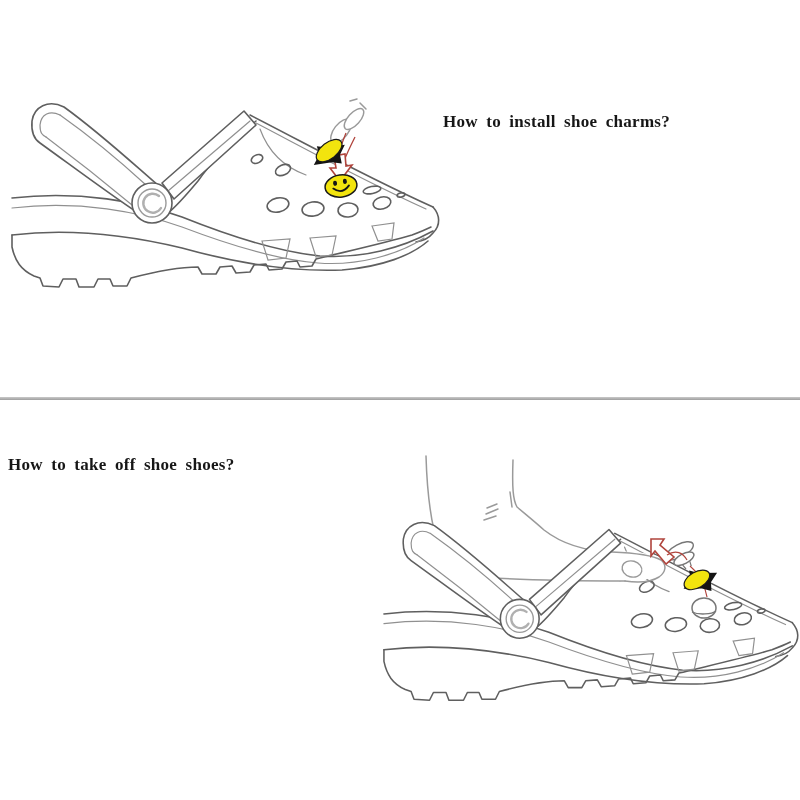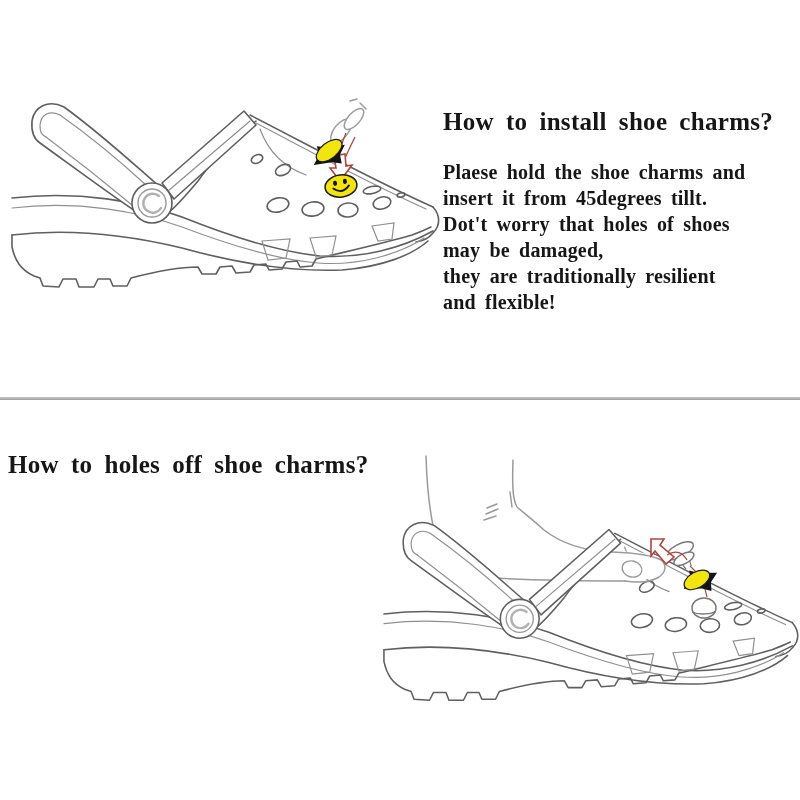--- a/index.html
+++ b/index.html
@@ -1,19 +1,19 @@
 <!DOCTYPE html>
 <html><head>
 <meta charset="utf-8">
 <style>
   html,body{margin:0;padding:0;background:#ffffff;}
   #canvas{position:relative;width:800px;height:800px;background:#ffffff;overflow:hidden;
           font-family:"Liberation Serif","DejaVu Serif",serif;font-weight:700;color:#161616;}
   .abs{position:absolute;}
-  .heading{font-size:25px;line-height:30px;letter-spacing:0.3px;word-spacing:0.22em;margin:0;font-weight:700;}
+  .heading{font-size:17px;line-height:30px;letter-spacing:0.3px;word-spacing:0.22em;margin:0;font-weight:700;}
   .bodytext{font-size:20px;line-height:26px;letter-spacing:0.2px;word-spacing:0.2em;
             white-space:pre-wrap;font-weight:700;}
   #install-text{left:443px;top:107px;width:352px;}
   #install-text .bodytext{margin-top:22px;}
   #remove-text{left:8px;top:450px;width:420px;}
   #remove-text .bodytext{margin-top:17px;}
   #divider{left:0;top:397px;width:800px;height:3px;
            background:linear-gradient(#c9c9c9,#9e9e9e);}
   #install-art{left:10px;top:95px;}
   #remove-art{left:360px;top:450px;}
@@ -115,32 +115,26 @@
     <g transform="translate(331,91) rotate(-8)">
       <ellipse cx="0" cy="0" rx="16" ry="11" stroke="#1a1a1a" stroke-width="1.5" fill="#f2e40e"></ellipse>
       <ellipse cx="-5.5" cy="-3.5" rx="2" ry="2.6" fill="#141414"></ellipse>
       <ellipse cx="4.5" cy="-4" rx="2" ry="2.6" fill="#141414"></ellipse>
       <path d="M -8,1.5 Q 0,9 8,0.5" fill="none" stroke="#141414" stroke-width="1.8" stroke-linecap="round"></path>
     </g>
   </svg>
 
   <div id="install-text" class="abs">
     <h2 class="heading">How to install shoe charms?</h2>
-    <div class="bodytext">Plaese hold the shoe charms and
-insert it from 45degrees tillt.
-Dot't worry that holes of shoes
-may be damaged,
-they are traditionally resilient
-and flexible!</div>
   </div>
 
   <div id="divider" class="abs"></div>
 
   <div id="remove-text" class="abs">
-    <h2 class="heading">How to holes off shoe charms?</h2>
+    <h2 class="heading">How to take off shoe shoes?</h2>
   </div>
 
   <svg id="remove-art" class="abs" width="440" height="270" viewBox="0 0 440 270">
 
     <use href="#clog-body-g" transform="translate(22,64) scale(0.97)"></use>
 
     <g>
       <path fill="#ffffff" stroke="none" d="M 66,6 C 67,40 70,72 79,98 C 83,111 92,121 106,125
         C 150,133 200,131 240,129 C 262,133 300,133 306,116 C 309,107 295,102 250,101
         C 220,101 200,93 183,79 C 172,69 163,61 157,56 C 153,50 152,40 153,10 Z"></path>

